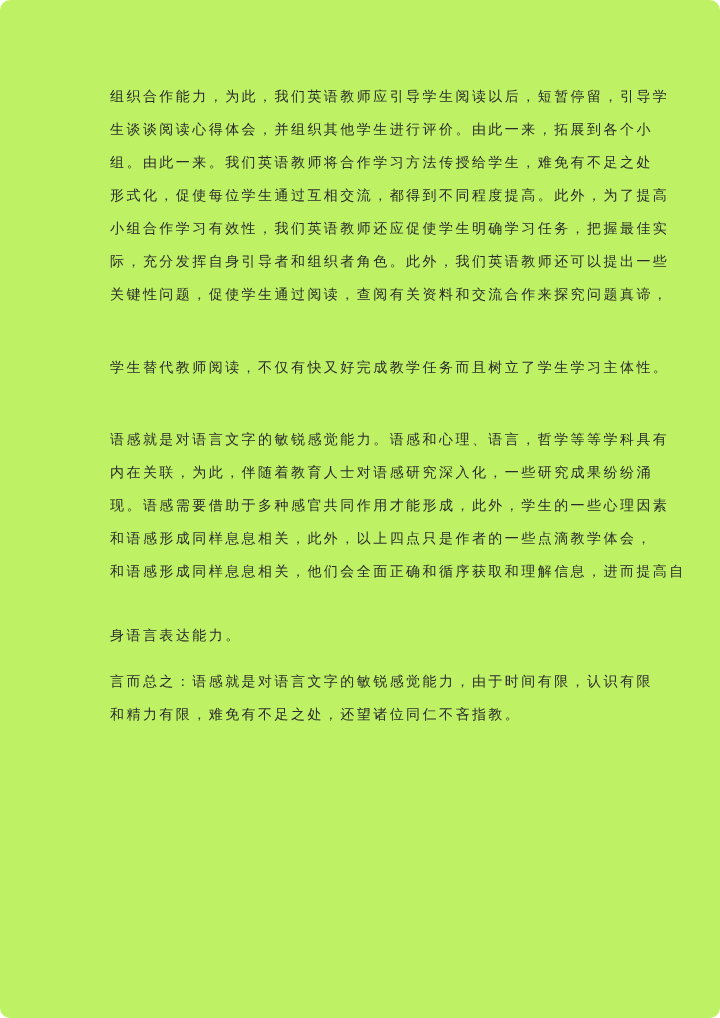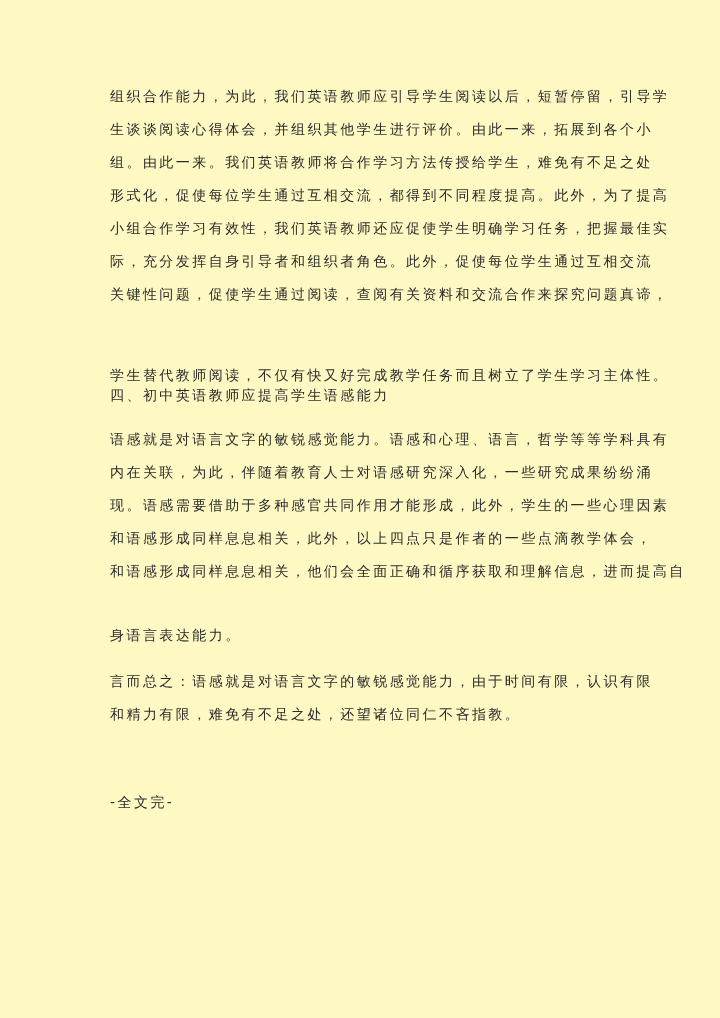--- a/index.html
+++ b/index.html
@@ -14,21 +14,22 @@
     overflow: hidden;
     font-family: "DejaVu Sans", "Liberation Sans", sans-serif;
     color: #2a2a2a;
   }
   .page {
     position: absolute;
     left: 0;
     top: 0;
     width: 720px;
     height: 1018px;
-    background: #fef9c3;
+    background: #bef264;
+    border-radius: 10px;
   }
   .line {
     position: absolute;
     left: 110px;
     width: 500px;
     font-size: 14px;
     line-height: 18px;
     letter-spacing: 2.45px;
     white-space: nowrap;
     color: #2b2b2b;
@@ -38,36 +39,34 @@
 <body>
 
 <div class="page">
 
   <div>
     <div class="line" style="top:87px">组织合作能力，为此，我们英语教师应引导学生阅读以后，短暂停留，引导学</div>
     <div class="line" style="top:120px">生谈谈阅读心得体会，并组织其他学生进行评价。由此一来，拓展到各个小</div>
     <div class="line" style="top:153px">组。由此一来。我们英语教师将合作学习方法传授给学生，难免有不足之处</div>
     <div class="line" style="top:186px">形式化，促使每位学生通过互相交流，都得到不同程度提高。此外，为了提高</div>
     <div class="line" style="top:219px">小组合作学习有效性，我们英语教师还应促使学生明确学习任务，把握最佳实</div>
-    <div class="line" style="top:252px">际，充分发挥自身引导者和组织者角色。此外，促使每位学生通过互相交流</div>
+    <div class="line" style="top:252px">际，充分发挥自身引导者和组织者角色。此外，我们英语教师还可以提出一些</div>
     <div class="line" style="top:285px">关键性问题，促使学生通过阅读，查阅有关资料和交流合作来探究问题真谛，</div>
-    <div class="line" style="top:366px">学生替代教师阅读，不仅有快又好完成教学任务而且树立了学生学习主体性。</div>
+    <div class="line" style="top:358px">学生替代教师阅读，不仅有快又好完成教学任务而且树立了学生学习主体性。</div>
   </div>
 
-  <div class="line" style="top:386px">四、初中英语教师应提高学生语感能力</div>
 
   <div>
     <div class="line" style="top:430px">语感就是对语言文字的敏锐感觉能力。语感和心理、语言，哲学等等学科具有</div>
     <div class="line" style="top:463px">内在关联，为此，伴随着教育人士对语感研究深入化，一些研究成果纷纷涌</div>
     <div class="line" style="top:496px">现。语感需要借助于多种感官共同作用才能形成，此外，学生的一些心理因素</div>
     <div class="line" style="top:529px">和语感形成同样息息相关，此外，以上四点只是作者的一些点滴教学体会，</div>
     <div class="line" style="top:562px">和语感形成同样息息相关，他们会全面正确和循序获取和理解信息，进而提高自</div>
     <div class="line" style="top:626px">身语言表达能力。</div>
   </div>
 
   <div>
     <div class="line" style="top:672px">言而总之：语感就是对语言文字的敏锐感觉能力，由于时间有限，认识有限</div>
     <div class="line" style="top:705px">和精力有限，难免有不足之处，还望诸位同仁不吝指教。</div>
   </div>
 
-  <div class="line" style="top:793px">-全文完-</div>
 
 </div>
 
 </body></html>

